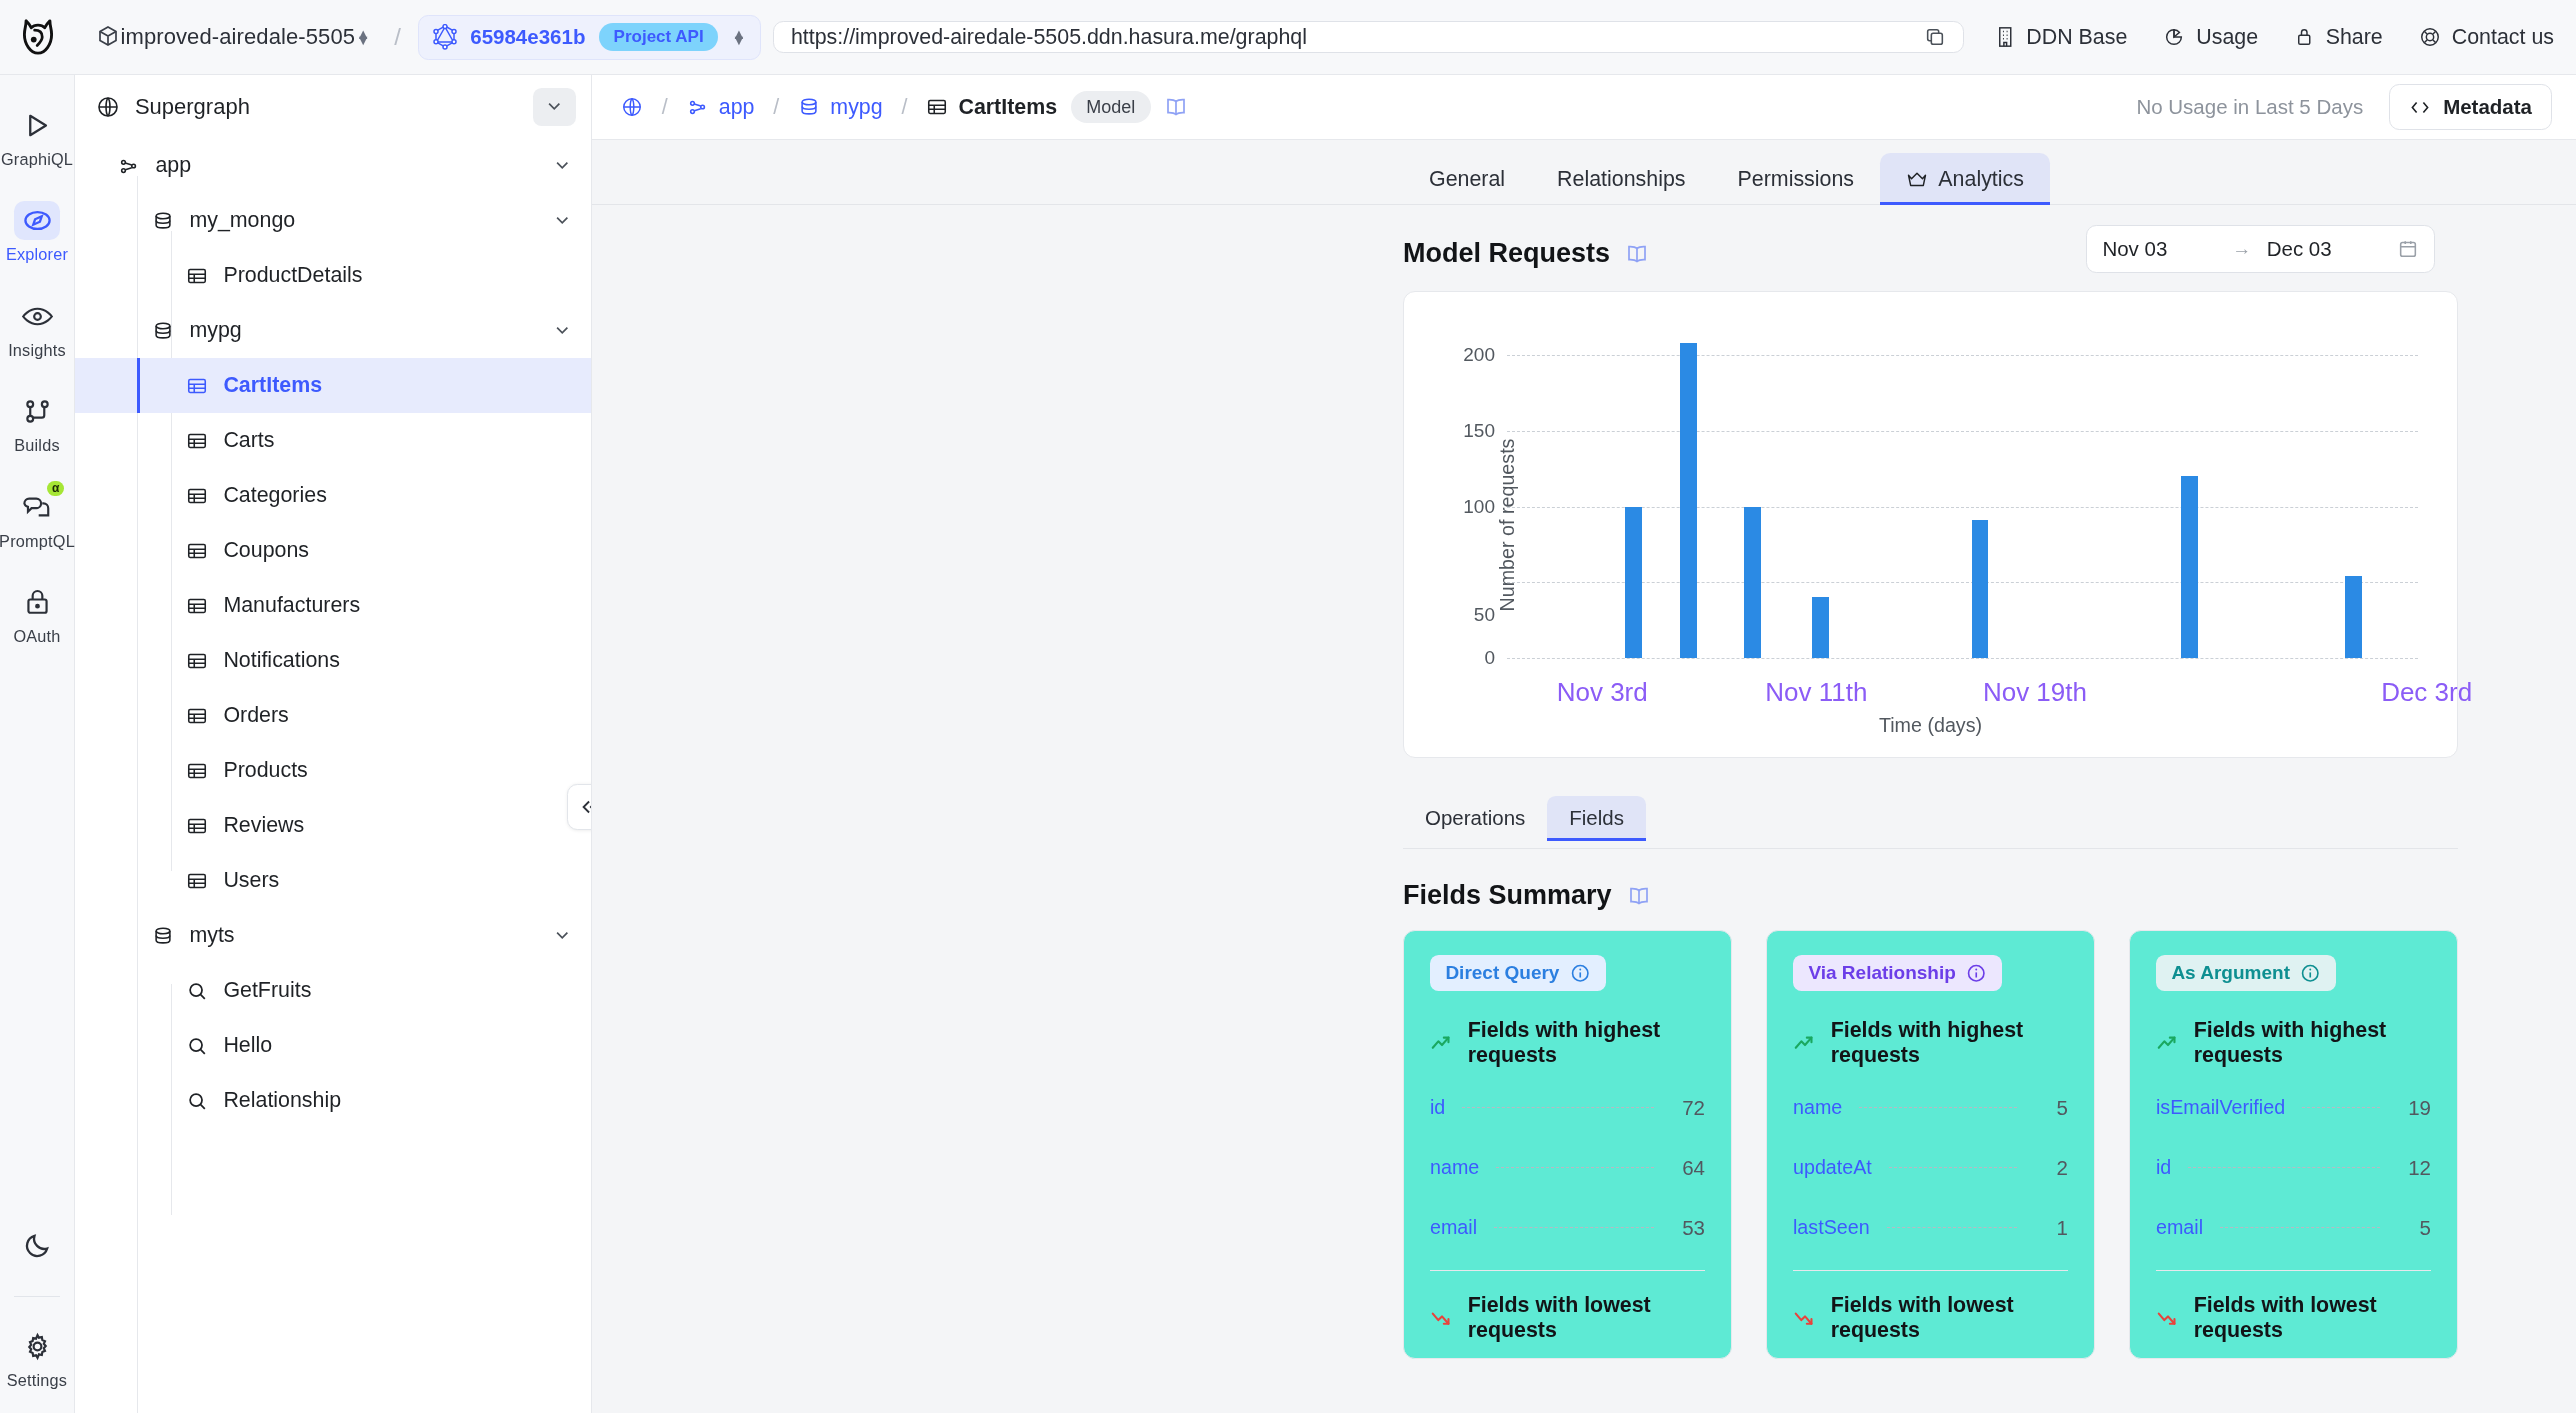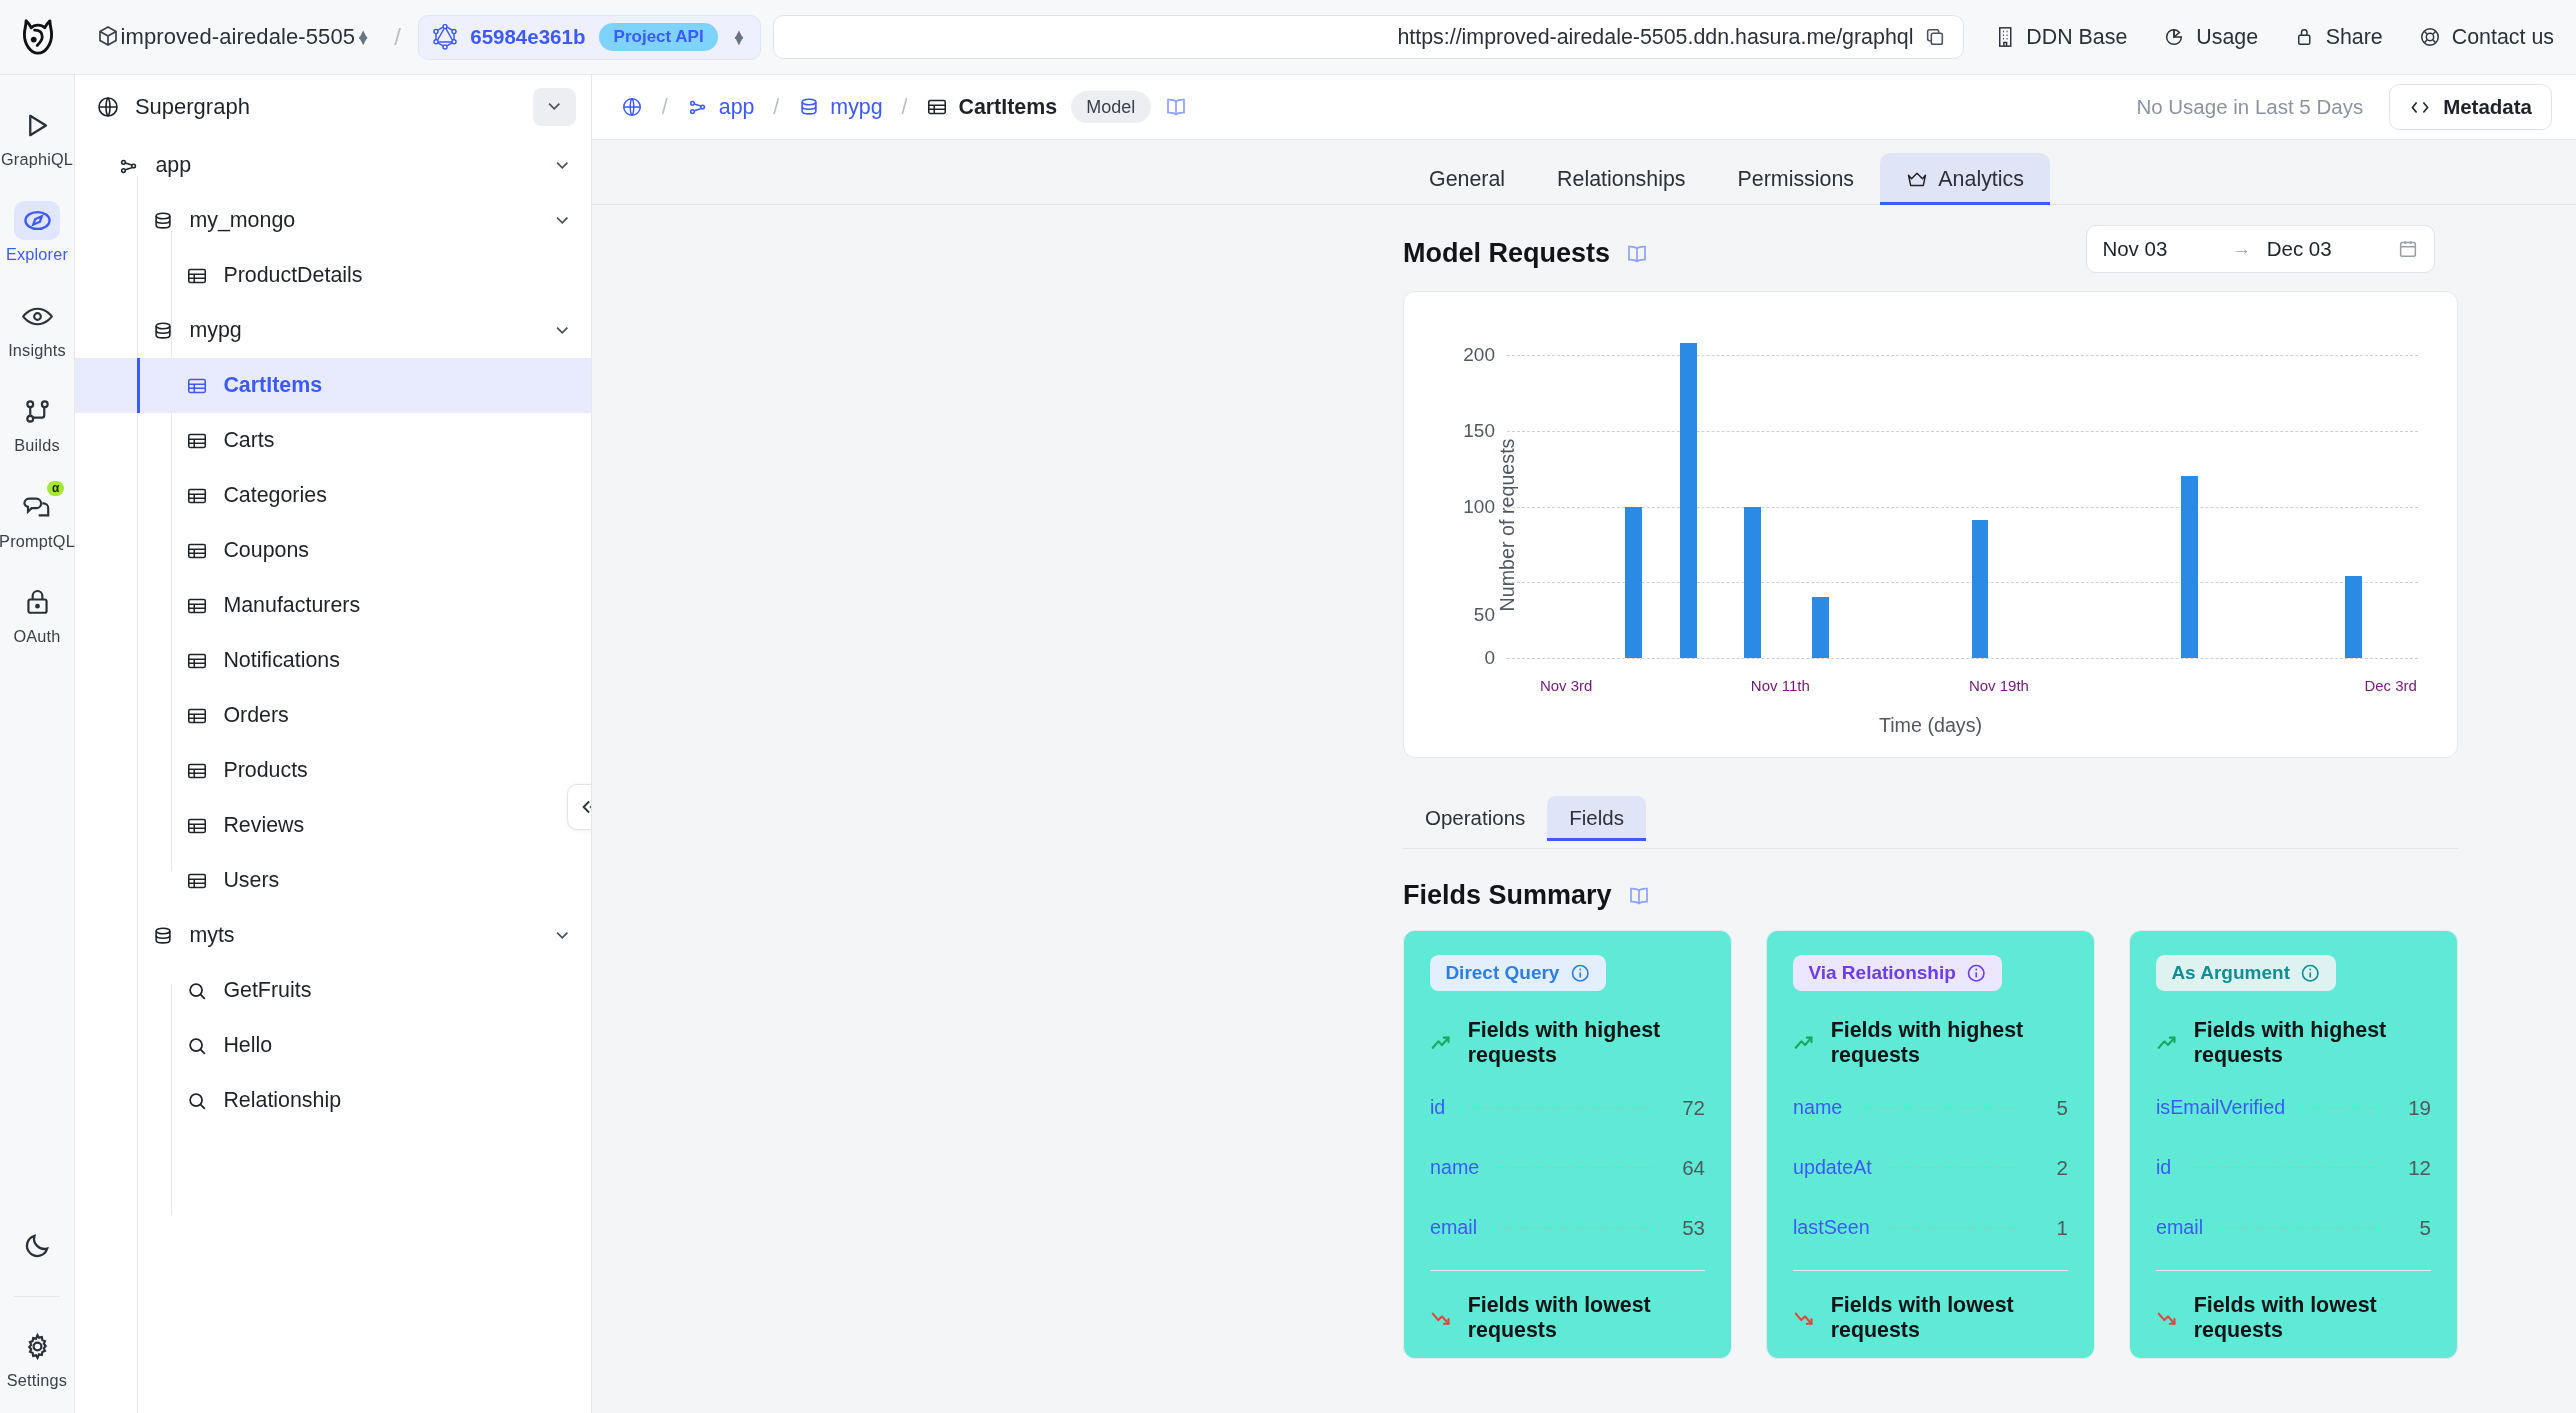--- a/index.html
+++ b/index.html
@@ -33,23 +33,23 @@
     display: flex; align-items: center; gap: 13.7px;
     background: #eef1fd; border: 0.9px solid #dfe4fb;
     border-radius: 10.3px; padding: 7.7px 13.7px; height: 45px;
   }
   .api-pill .apiid { color: #3d5afe; font-size: 20.5px; font-weight: 600; }
   .api-badge {
     background: #7dd3fc; color: #3d5afe; font-size: 17px; font-weight: 600;
     border-radius: 855px; padding: 4.3px 14.5px;
   }
   .url-bar {
-    flex: 1; margin-left: 12px; height: 44px;
+    flex: 1; margin-left: 12px; height: 32px;
     background: #ffffff; border: 0.9px solid #dfe2e8; border-radius: 10.3px;
-    display: flex; align-items: center; padding: 0 17px; gap: 10.3px; text-align: right;
+    display: flex; align-items: center; padding: 0 17px; gap: 10.3px;
   }
   .url-bar .urltext { flex: 1; font-size: 21.4px; color: #2c3038; }
   .topbar-actions { display: flex; align-items: center; gap: 36px; margin-left: 31px; }
   .tb-action { display: flex; align-items: center; gap: 11px; font-size: 21.4px; color: #2c3038; }
 
   
   .body { flex: 1; display: flex; min-height: 0; }
 
   
   .rail {
@@ -159,21 +159,21 @@
 
   .plot { position: absolute; inset: 0; }
   .ylab {
     position: absolute; left: 17px; top: 50%;
     transform: translateY(-50%) rotate(-90deg); transform-origin: center;
     font-size: 19.7px; color: #52585f; white-space: nowrap;
   }
   .xlab { position: absolute; left: 0; right: 0; bottom: 20.5px; text-align: center; font-size: 19.7px; color: #52585f; }
   .ytick { position: absolute; right: calc(100% + 12px); transform: translateY(-50%); font-size: 19px; color: #52585f; }
   .gridline { position: absolute; left: 0; right: 0; border-top: 1.7px dashed #cbd0d6; }
-  .xtick { position: absolute; transform: translateX(-50%); font-size: 15px; color: #701a75; top: 100%; margin-top: 19px; white-space: nowrap; }
+  .xtick { position: absolute; transform: translateX(-50%); font-size: 26px; color: #8b5cf6; top: 100%; margin-top: 19px; white-space: nowrap; margin-left: 36px; }
   .bar { position: absolute; bottom: 0; background: #2b8ae4; }
 
   .subtabs { display: flex; align-items: flex-start; margin: 38px 118px 0 811px; border-bottom: 0.9px solid #e3e5e9; height: 53px; }
   .subtab { font-size: 20.5px; color: #2c3038; padding: 10.3px 22px 10.3px; border-radius: 8.6px 8.6px 0 0; position: relative; }
   .subtab.active { background: #e0e4f7; }
   .subtab.active::after { content:""; position:absolute; left:0; right:0; bottom:-0.9px; height:3.4px; background:#3d5afe; }
 
   .cards { display: flex; gap: 34px; margin: 0 118px 0 811px; }
   .fcard { flex: 1; background: #5eead4; border: 0.9px solid #e6e8ec; border-radius: 12px; padding: 24px 26px 5.1px; min-width: 0; }
   .tagpill { display: inline-flex; align-items: center; gap: 10.3px; border-radius: 8.6px; padding: 6.8px 15.4px; font-size: 19px; font-weight: 700; }

